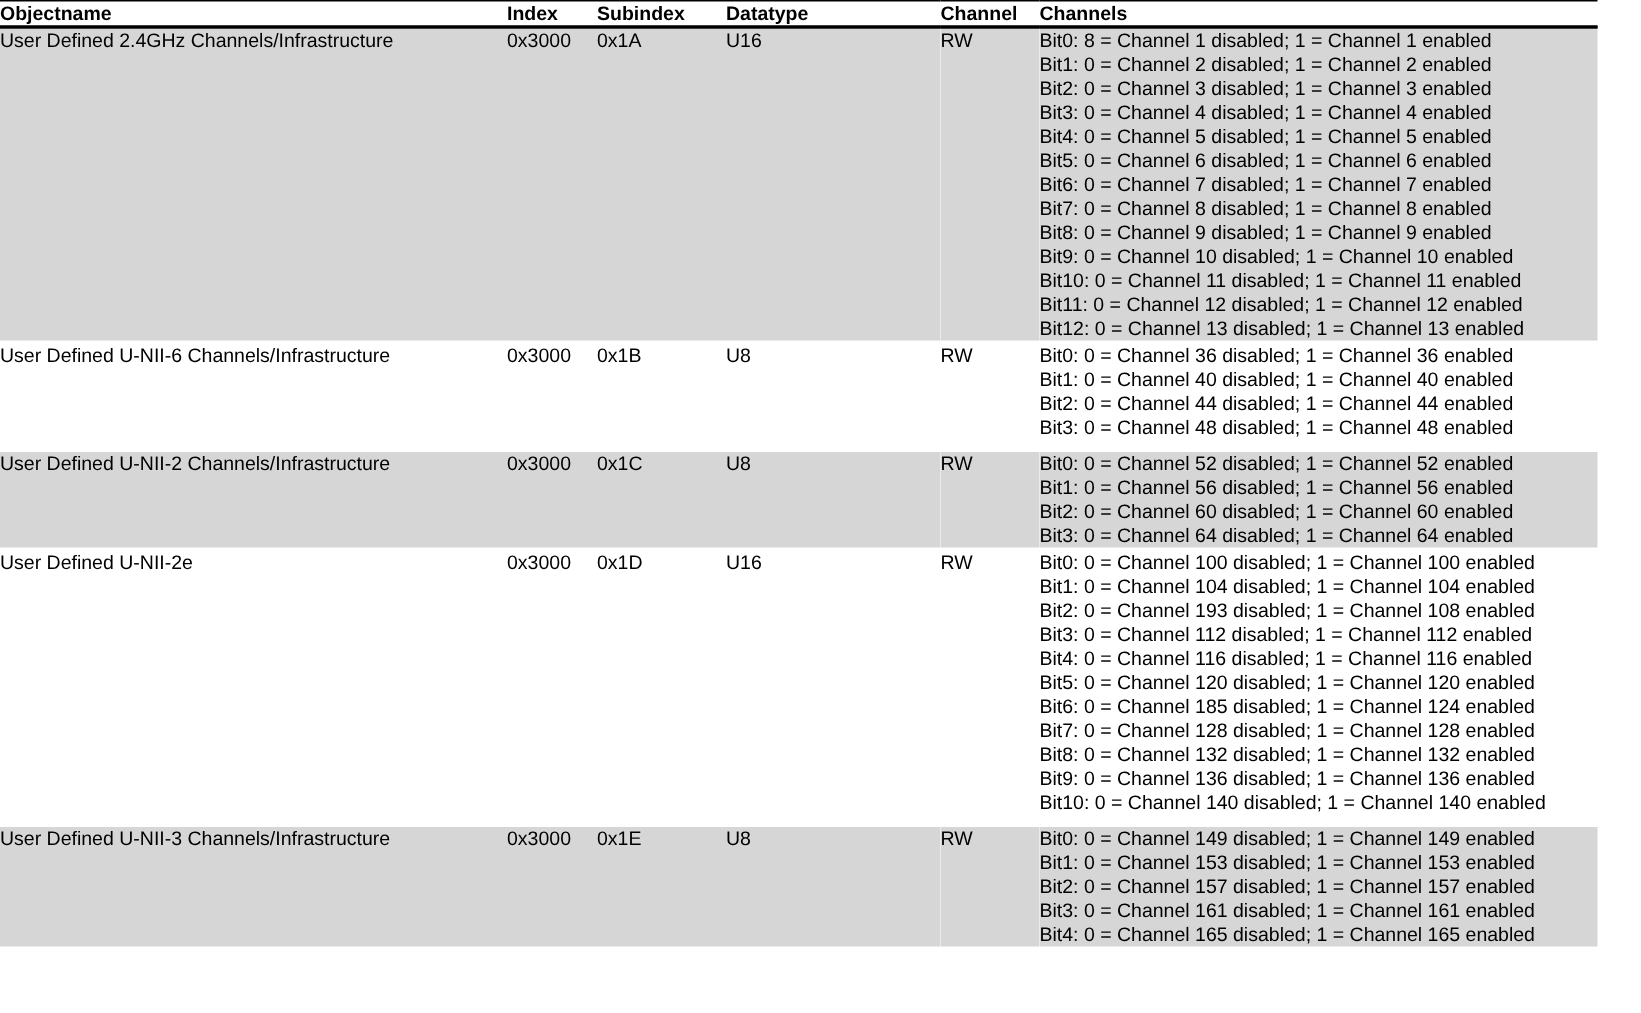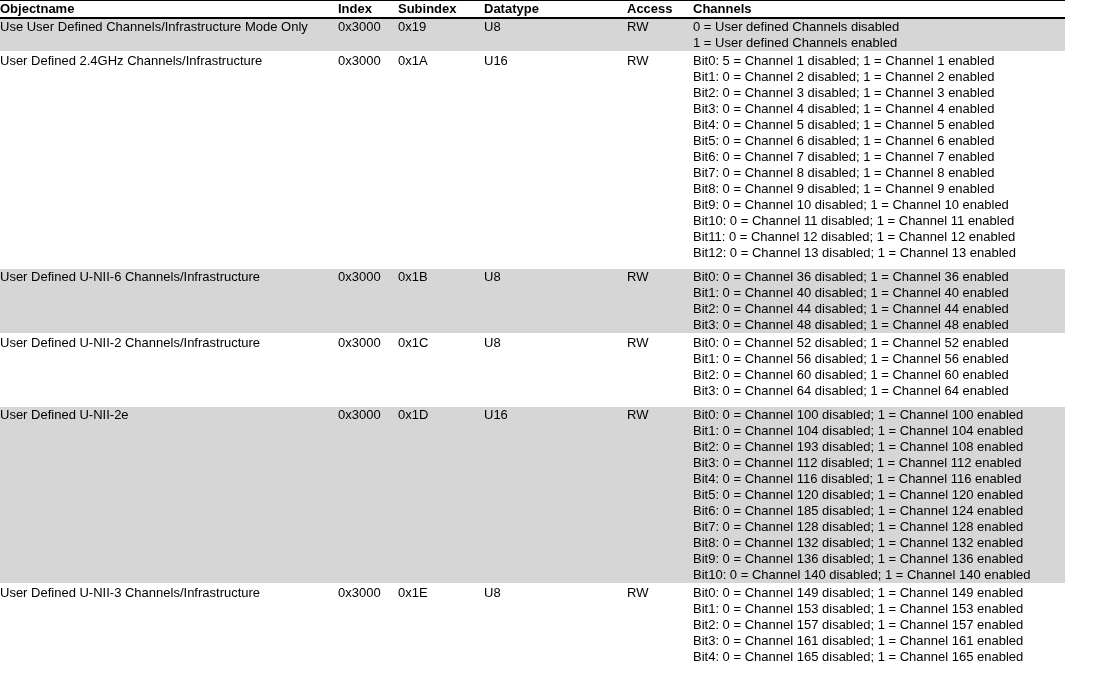--- a/index.html
+++ b/index.html
@@ -60,44 +60,33 @@
       <col style="width:143px">
       <col style="width:66px">
       <col style="width:372px">
     </colgroup>
     <thead>
       <tr>
         <th>Objectname</th>
         <th>Index</th>
         <th>Subindex</th>
         <th>Datatype</th>
-        <th>Access</th>
+        <th>Channel</th>
         <th>Channels</th>
       </tr>
     </thead>
     <tbody>
-      <tr>
-        <td>Use User Defined Channels/Infrastructure Mode Only</td>
-        <td>0x3000</td>
-        <td>0x19</td>
-        <td>U8</td>
-        <td>RW</td>
-        <td>
-            <div class="comment-line">0 = User defined Channels disabled</div>
-            <div class="comment-line">1 = User defined Channels enabled</div>
-          </td>
-      </tr>
       <tr>
         <td>User Defined 2.4GHz Channels/Infrastructure</td>
         <td>0x3000</td>
         <td>0x1A</td>
         <td>U16</td>
         <td>RW</td>
         <td>
-            <div class="comment-line">Bit0: 5 = Channel 1 disabled; 1 = Channel 1 enabled</div>
+            <div class="comment-line">Bit0: 8 = Channel 1 disabled; 1 = Channel 1 enabled</div>
             <div class="comment-line">Bit1: 0 = Channel 2 disabled; 1 = Channel 2 enabled</div>
             <div class="comment-line">Bit2: 0 = Channel 3 disabled; 1 = Channel 3 enabled</div>
             <div class="comment-line">Bit3: 0 = Channel 4 disabled; 1 = Channel 4 enabled</div>
             <div class="comment-line">Bit4: 0 = Channel 5 disabled; 1 = Channel 5 enabled</div>
             <div class="comment-line">Bit5: 0 = Channel 6 disabled; 1 = Channel 6 enabled</div>
             <div class="comment-line">Bit6: 0 = Channel 7 disabled; 1 = Channel 7 enabled</div>
             <div class="comment-line">Bit7: 0 = Channel 8 disabled; 1 = Channel 8 enabled</div>
             <div class="comment-line">Bit8: 0 = Channel 9 disabled; 1 = Channel 9 enabled</div>
             <div class="comment-line">Bit9: 0 = Channel 10 disabled; 1 = Channel 10 enabled</div>
             <div class="comment-line">Bit10: 0 = Channel 11 disabled; 1 = Channel 11 enabled</div>

